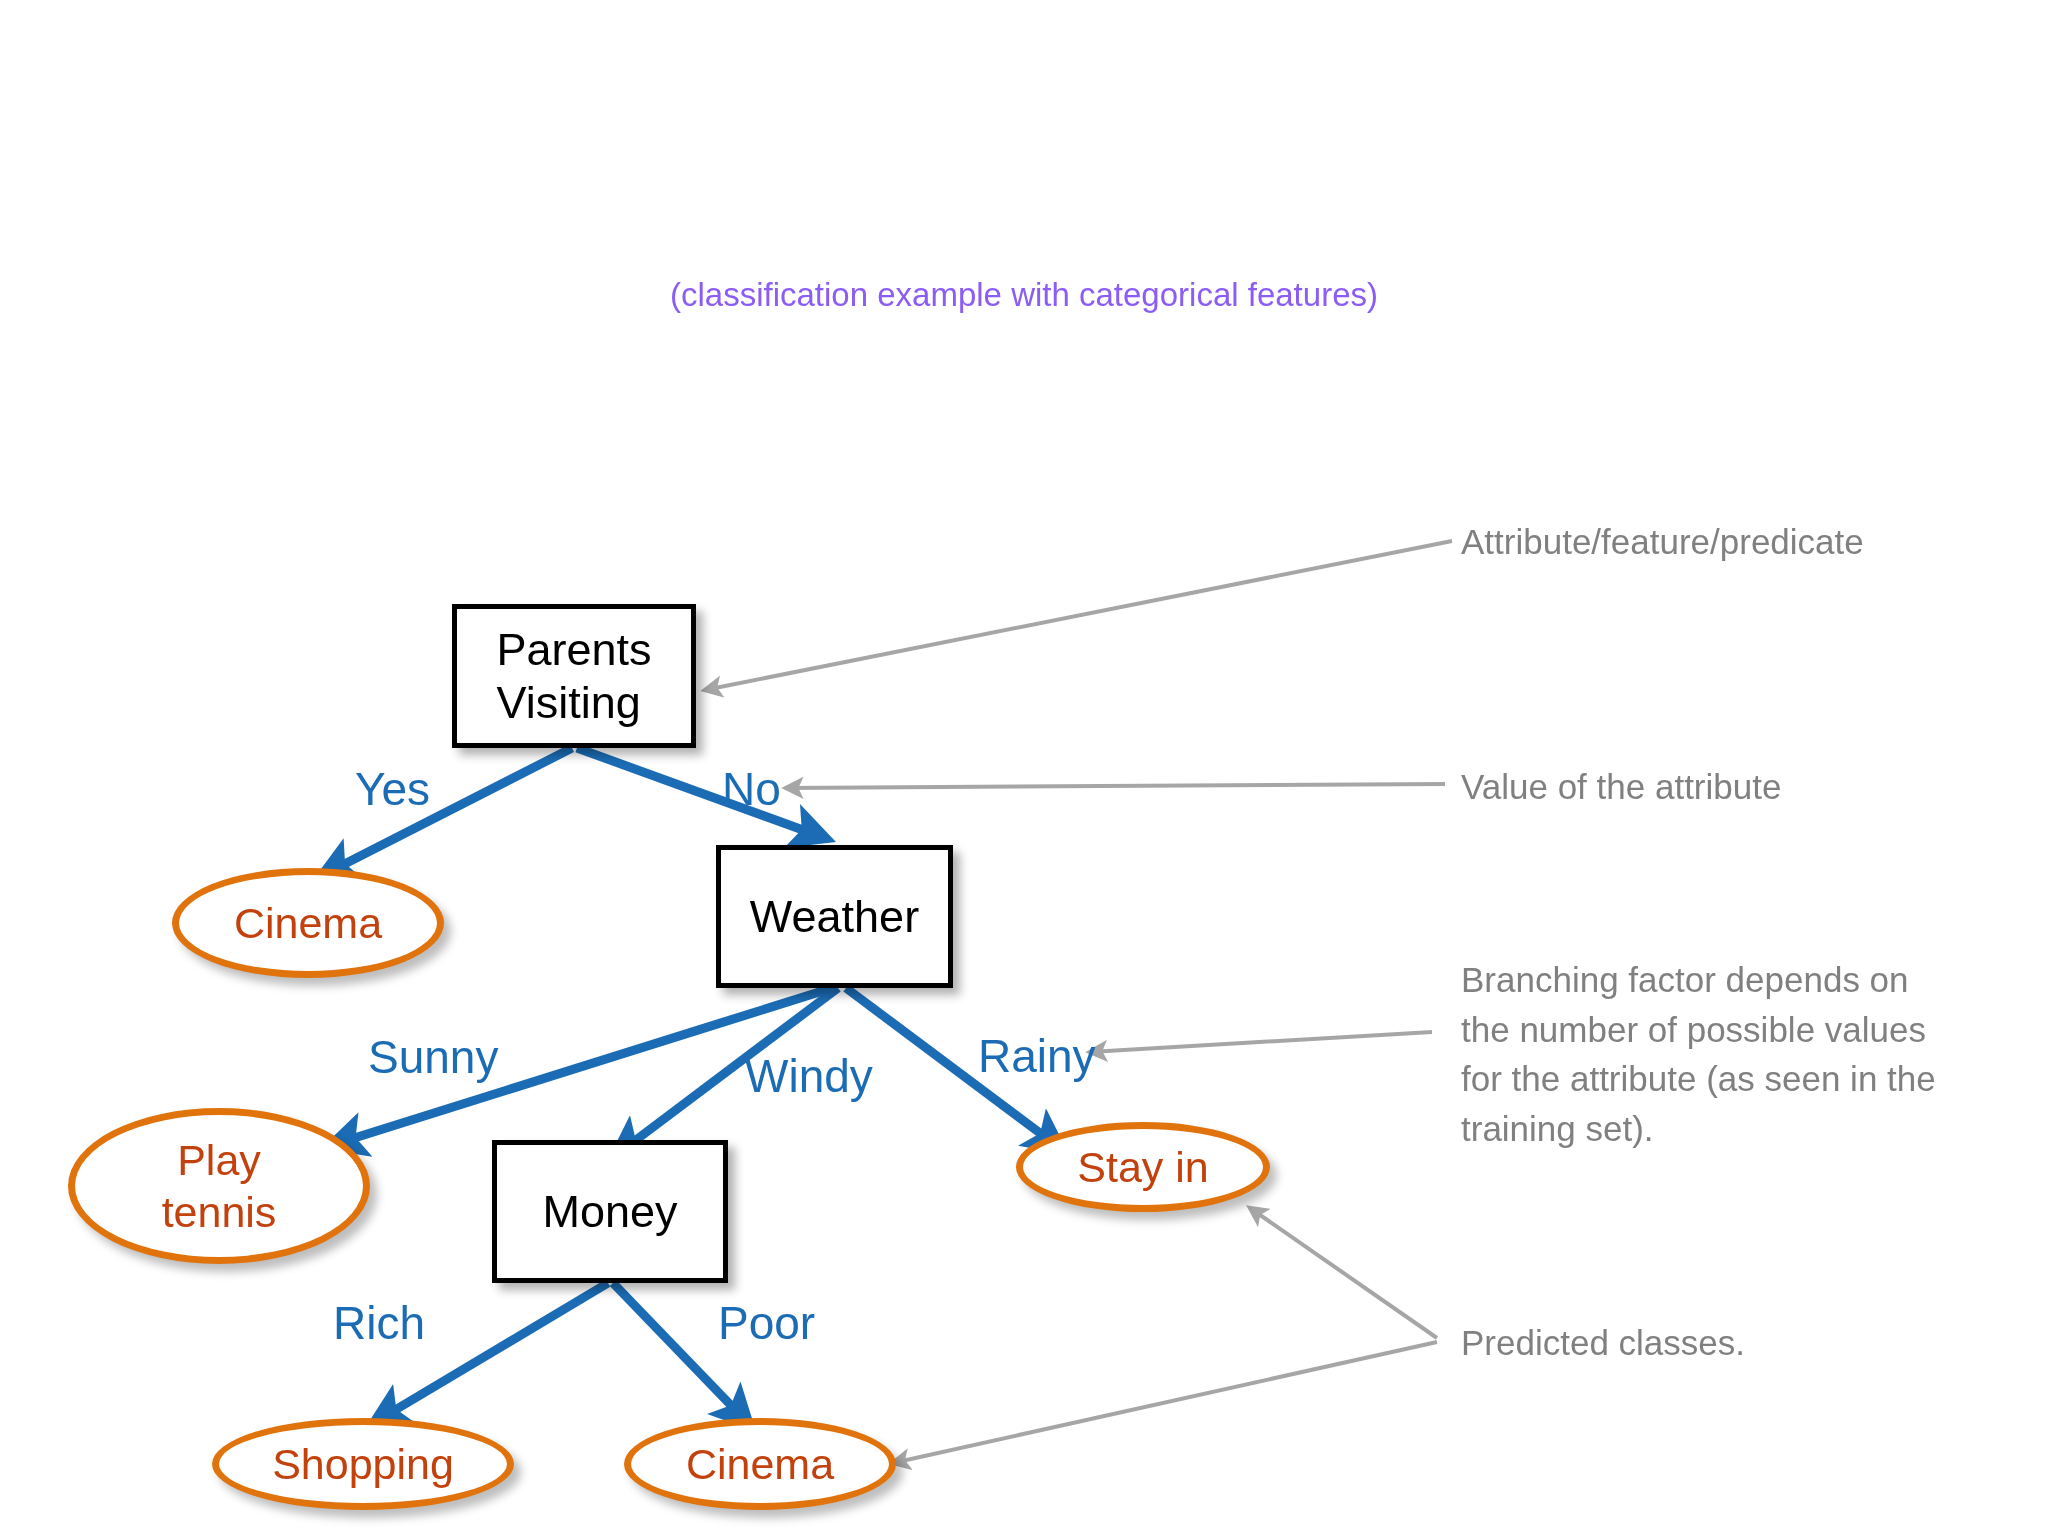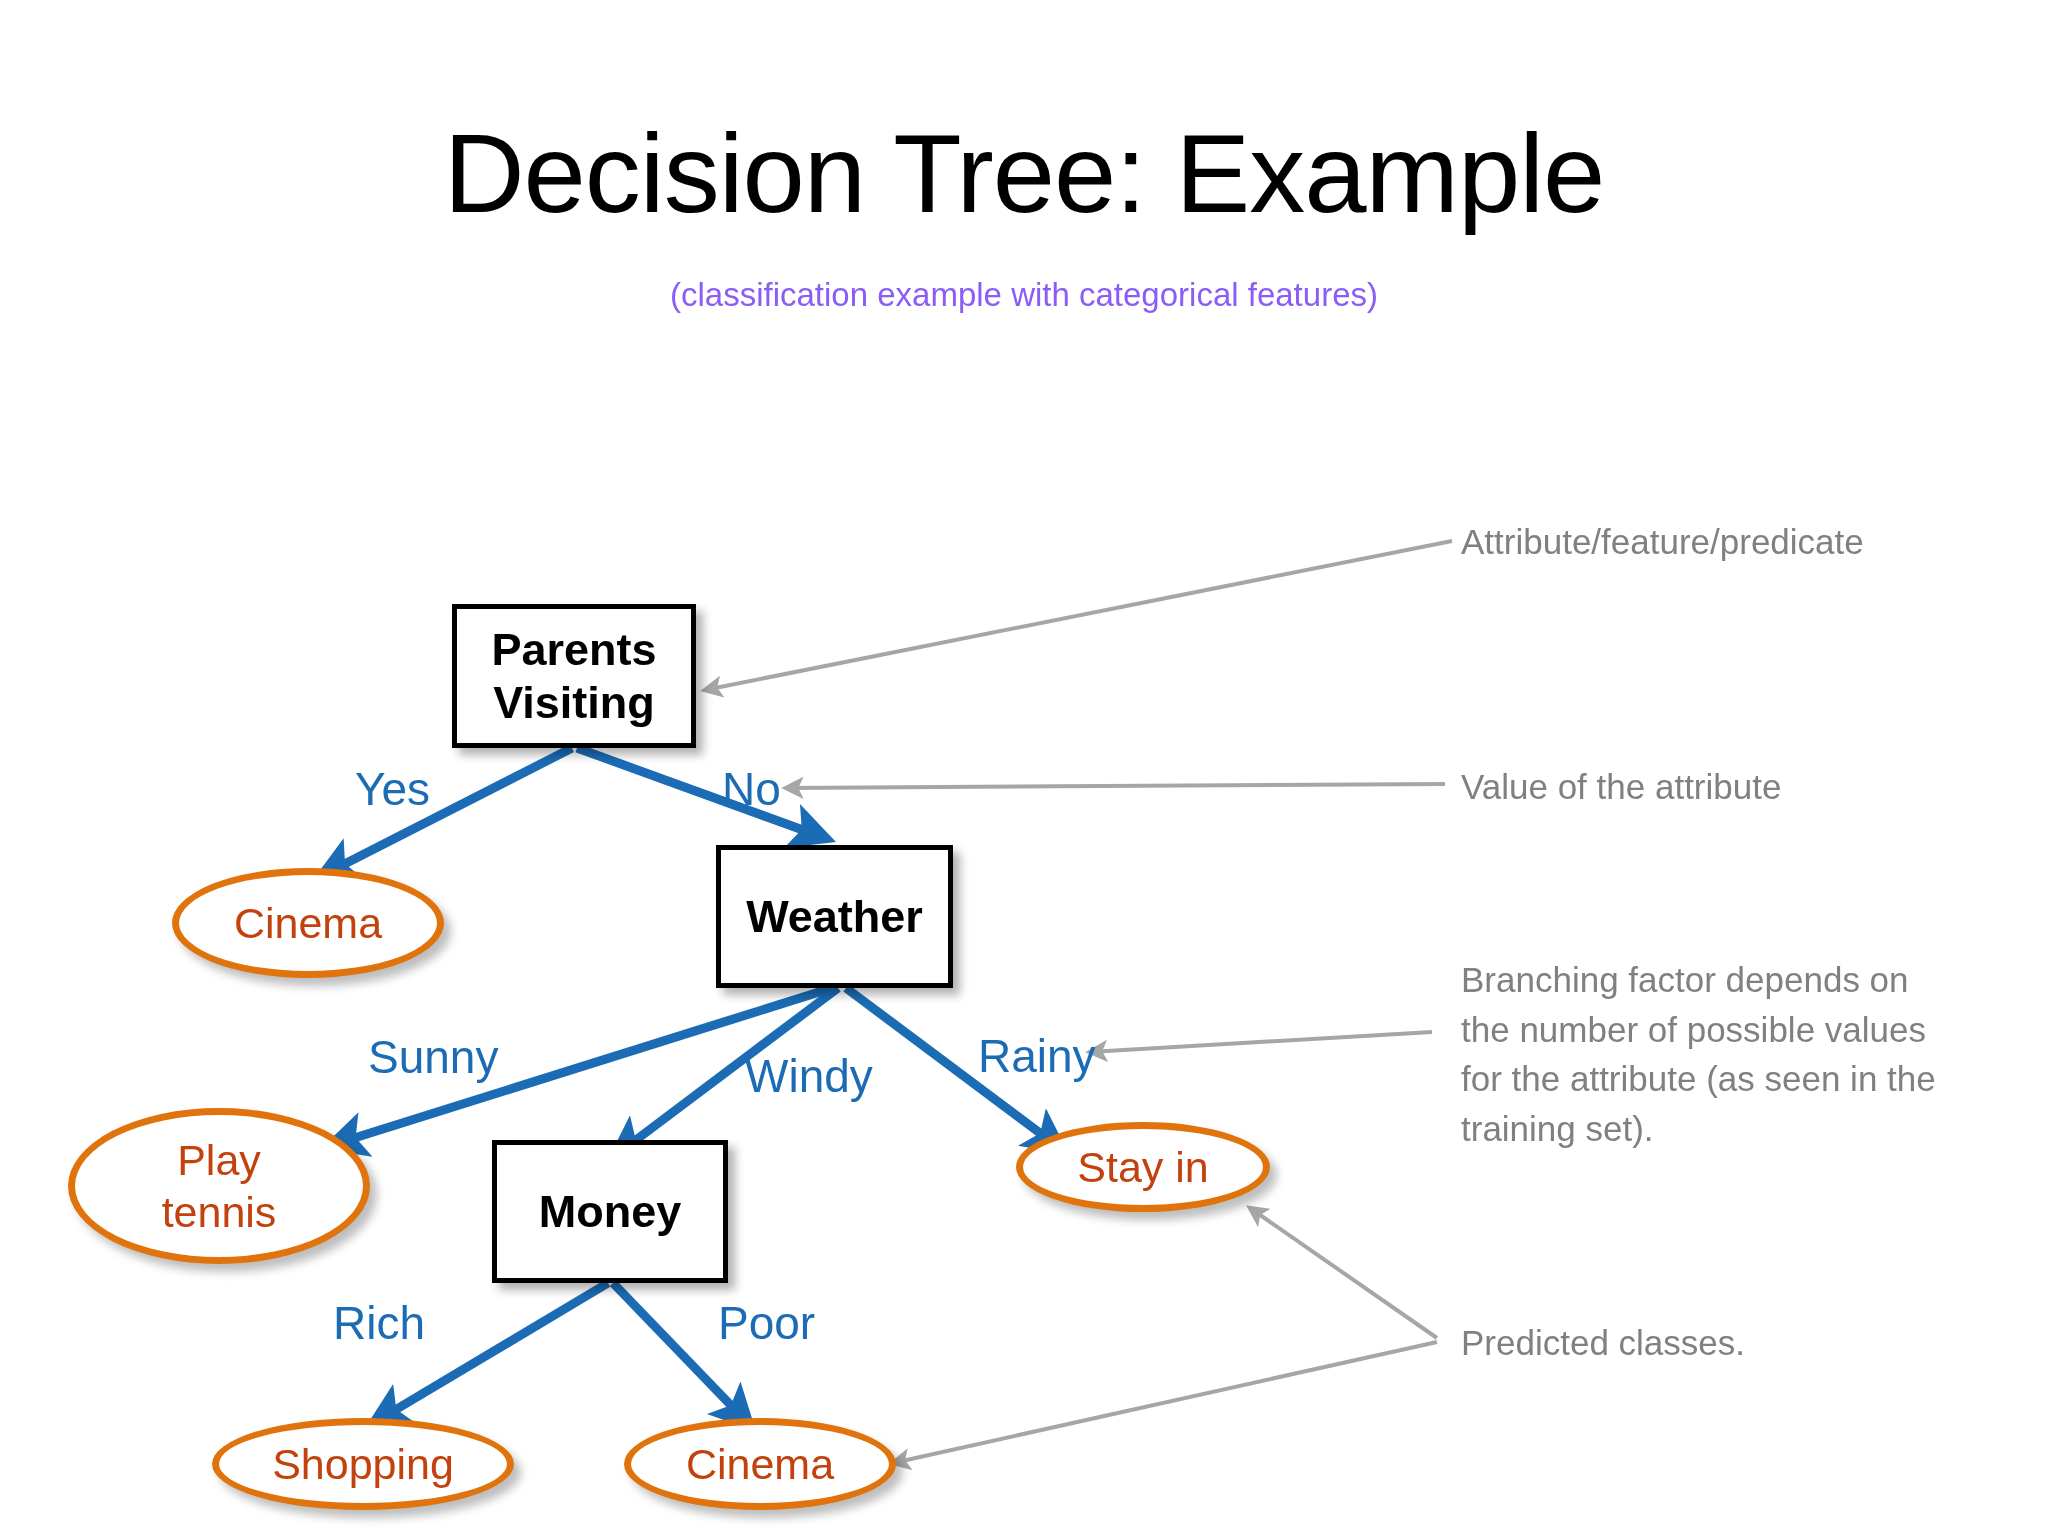--- a/index.html
+++ b/index.html
@@ -55,25 +55,25 @@
   
   .node-box {
     position: absolute;
     box-sizing: border-box;
     background: #ffffff;
     border: 5px solid #000000;
     box-shadow: 7px 7px 9px rgba(0,0,0,0.30);
     display: flex;
     align-items: center;
     justify-content: center;
-    text-align: center;
+    text-align: left;
     color: #000000;
     font-size: 45px;
     line-height: 1.18;
-    font-weight: 700;
+    font-weight: 400;
   }
 
   
   .node-leaf {
     position: absolute;
     box-sizing: border-box;
     background: #ffffff;
     border: 7px solid #E0730C;
     border-radius: 50%;
     box-shadow: 7px 8px 10px rgba(0,0,0,0.26);
@@ -105,21 +105,20 @@
     line-height: 1.42;
     font-weight: 400;
   }
   .annotation.nowrap { white-space: nowrap; }
 </style>
 </head>
 <body>
 
 <div id="slide">
 
-  <div id="title">Decision Tree: Example</div>
 
   <div id="subtitle">(classification example with categorical features)</div>
 
   <svg id="edges" viewBox="0 0 2048 1536" width="2048" height="1536" xmlns="http://www.w3.org/2000/svg">
     <defs>
       <marker id="blueArrow" markerWidth="5.2" markerHeight="5.2" refX="3.9" refY="2.6" orient="auto" markerUnits="strokeWidth">
         <path d="M0,0 L5.2,2.6 L0,5.2 L1.15,2.6 z" fill="#1B6CB4"></path>
       </marker>
       <marker id="grayArrow" markerWidth="5.6" markerHeight="5.6" refX="4.4" refY="2.8" orient="auto" markerUnits="strokeWidth">
         <path d="M0,0 L5.6,2.8 L0,5.6 L1.3,2.8 z" fill="#A6A6A6"></path>

